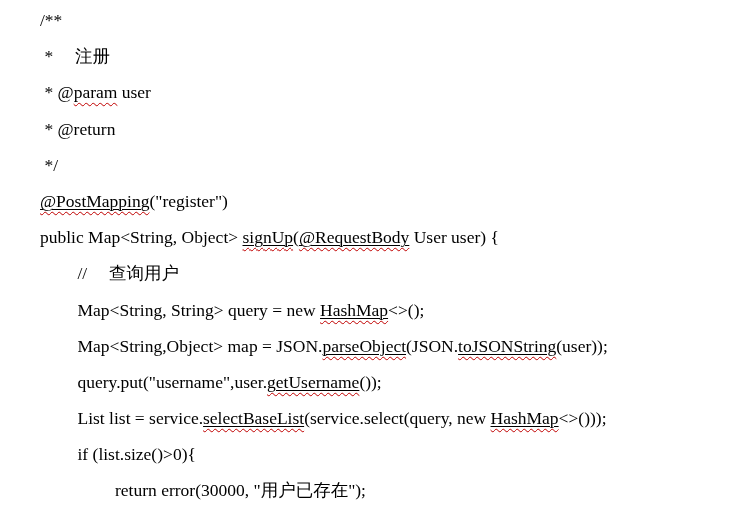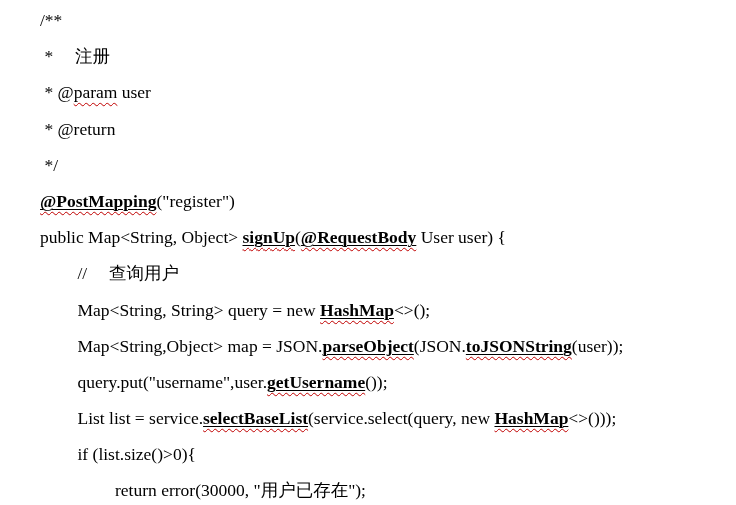--- a/index.html
+++ b/index.html
@@ -26,21 +26,20 @@
   }
   .line {
     height: 36.2px;
   }
   
   .u {
     text-decoration: underline;
     text-decoration-color: var(--underline-color, #000000);
     text-decoration-thickness: 1px;
     text-underline-offset: 2px;
-    font-weight: bold;
   }
   
   .w {
     text-decoration: underline wavy var(--squiggle-color, #c00000);
     text-decoration-thickness: 1px;
     text-underline-offset: 3.5px;
   }
 </style>
 </head>
 <body>

